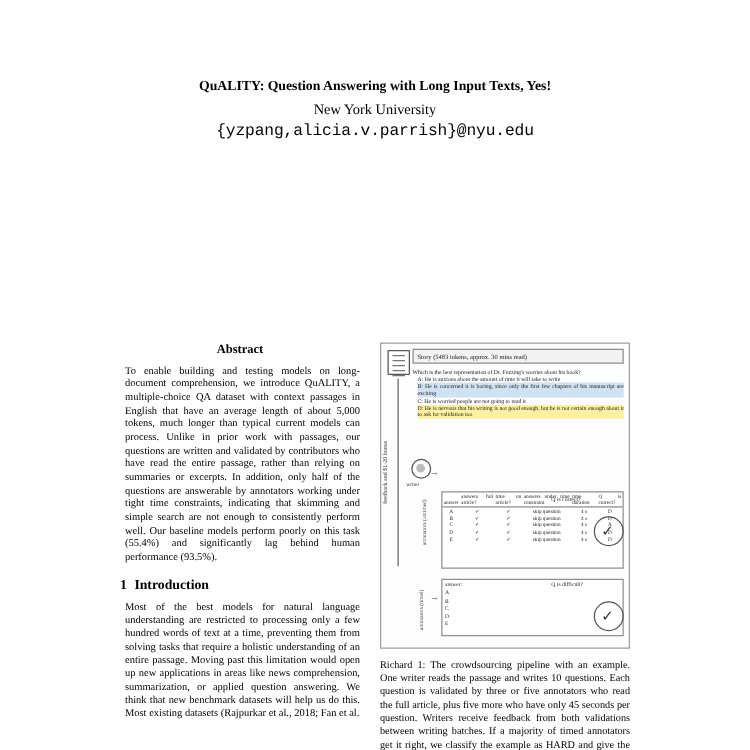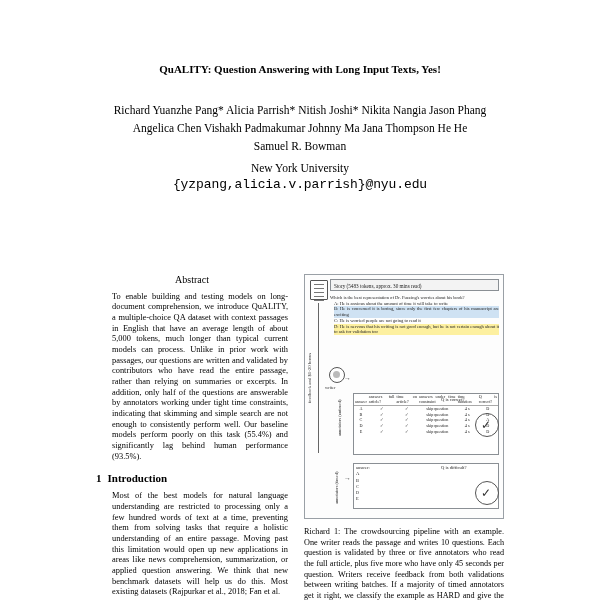--- a/index.html
+++ b/index.html
@@ -69,34 +69,34 @@
     position: absolute;
     left: 304px;
     top: 0;
     width: 200px;
     font-size: 8.4px;
     line-height: 1.27;
     text-align: justify;
   }
   .section-head-center {
     text-align: center;
-    font-weight: normal;
+    font-weight: bold;
     font-size: 10px;
     margin: 0 0 5px 0;
   }
   .section-head {
     font-weight: bold;
     font-size: 11px;
     margin: 10px 0 5px 0;
   }
   .section-head .num {
     margin-right: 6px;
   }
   p.body {
-    margin: 0 0 0 16px;
+    margin: 0 0 0 4px;
     text-indent: 0;
   }
   
   .figure {
     position: relative;
     width: 200px;
     height: 245px;
     border: 1px solid #9aa0a6;
     box-sizing: border-box;
     background: #fdfdfd;
@@ -326,25 +326,20 @@
     color: #333;
   }
 </style>
 </head>
 <body>
 
 <div class="page">
 
   <div class="title">QuALITY: Question Answering with Long Input Texts, Yes!</div>
 
-  <div class="authors">
-    <span class="row">Richard Yuanzhe Pang*   Alicia Parrish*   Nitish Joshi*   Nikita Nangia   Jason Phang</span>
-    <span class="row">Angelica Chen   Vishakh Padmakumar   Johnny Ma   Jana Thompson   He He</span>
-    <span class="row">Samuel R. Bowman</span>
-  </div>
   <div class="affil">New York University</div>
   <div class="email">{yzpang,alicia.v.parrish}@nyu.edu</div>
 
   <div class="columns">
 
     <div class="col-left">
       <div class="section-head-center">Abstract</div>
       <p class="body">To enable building and testing models on long-document comprehension, we introduce QuALITY, a multiple-choice QA dataset with context passages in English that have an average length of about 5,000 tokens, much longer than typical current models can process. Unlike in prior work with passages, our questions are written and validated by contributors who have read the entire passage, rather than relying on summaries or excerpts. In addition, only half of the questions are answerable by annotators working under tight time constraints, indicating that skimming and simple search are not enough to consistently perform well. Our baseline models perform poorly on this task (55.4%) and significantly lag behind human performance (93.5%).</p>
 
       <div class="section-head">

